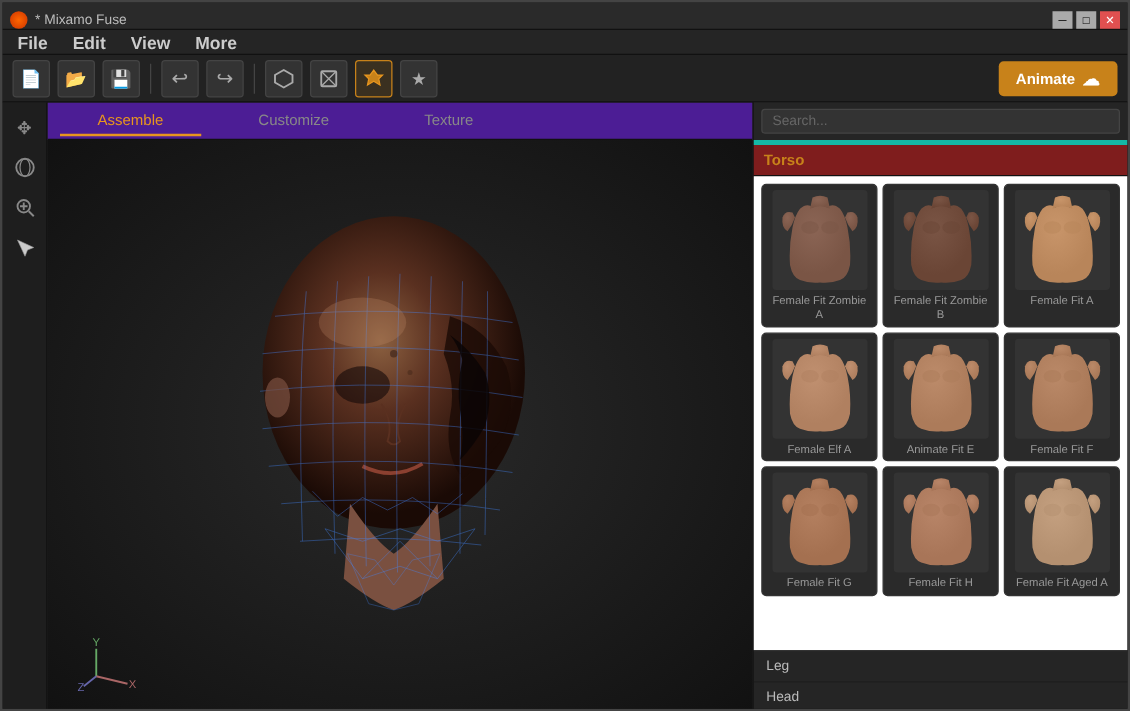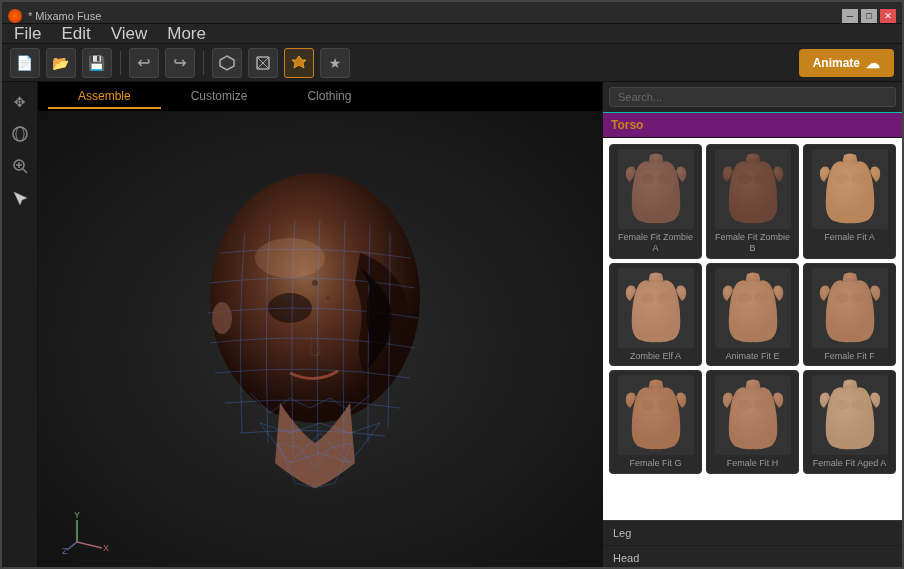--- a/index.html
+++ b/index.html
@@ -63,23 +63,24 @@
       height: 20px;
       background: #252525;
       display: flex;
       align-items: center;
       padding: 0 8px;
       gap: 12px;
       border-bottom: 1px solid #111;
     }
     .menu-item {
       color: #ccc;
-      font-size: 17px;
+      font-size: 14px;
       cursor: pointer;
       padding: 2px 4px;
+      font-weight: bold;
     }
 
     
     #toolbar {
       height: 38px;
       background: #222;
       display: flex;
       align-items: center;
       padding: 0 8px;
       gap: 6px;
@@ -163,25 +164,25 @@
       overflow: hidden;
     }
 
     
     #tabs {
       position: absolute;
       top: 0;
       left: 0;
       right: 0;
       height: 30px;
-      background: #000000;
+      background: #4c1d95;
       display: flex;
       align-items: center;
       padding: 0 10px;
-      gap: 0;
+      gap: 16px;
       border-bottom: 1px solid #111;
       z-index: 10;
     }
     .tab {
       padding: 4px 30px;
       cursor: pointer;
       font-size: 12px;
       color: #888;
       border-bottom: 2px solid transparent;
     }
@@ -225,37 +226,37 @@
       width: 300px;
       background: #1e1e1e;
       border-left: 1px solid #111;
       display: flex;
       flex-direction: column;
     }
 
     #search-bar {
       padding: 5px 6px;
       background: #252525;
-      border-bottom: 1px solid #14b8a6;
+      border-bottom: 4px solid #14b8a6;
     }
     #search-input {
       width: 100%;
       background: #333;
       border: 1px solid #444;
       border-radius: 3px;
       padding: 3px 8px;
       color: #ccc;
       font-size: 11px;
       outline: none;
     }
     #search-input::placeholder { color: #666; }
 
     #category-label {
       padding: 5px 8px;
-      background: #701a75;
+      background: #7f1d1d;
       color: #c8821a;
       font-size: 12px;
       font-weight: bold;
       border-bottom: 1px solid #111;
     }
 
     #grid-scroll {
       flex: 1;
       overflow-y: auto;
       background: #ffffff;
@@ -390,21 +391,21 @@
           <path d="M2 2l6 13 2-5 5-2z" fill="#ccc" stroke="#999" stroke-width="0.5"></path>
         </svg>
     </button>
   </div>
 
   <div id="viewport">
 
     <div id="tabs">
       <div class="tab active">Assemble</div>
       <div class="tab">Customize</div>
-      <div class="tab">Clothing</div>
+      <div class="tab">Texture</div>
     </div>
 
     <div id="render-area">
 
       <div id="head-container">
         <svg width="320" height="420" viewBox="0 0 320 420" xmlns="http://www.w3.org/2000/svg">
 
           <defs>
             <radialGradient id="headGrad" cx="45%" cy="40%" r="55%">
               <stop offset="0%" stop-color="#8B6040"></stop>
@@ -574,21 +575,21 @@
 
     <path d="M16 18 Q10 16 8 22 Q7 30 12 33 Q16 28 18 22Z" fill="url(#tg3)"></path>
     <path d="M60 18 Q66 16 68 22 Q69 30 64 33 Q60 28 58 22Z" fill="url(#tg3)"></path>
 
     <ellipse cx="30" cy="30" rx="7" ry="5" fill="#B08060" opacity="0.5"></ellipse>
     <ellipse cx="46" cy="30" rx="7" ry="5" fill="#B08060" opacity="0.5"></ellipse>
 
     <path d="M30 15 Q38 11 46 15 L44 6 Q38 3 32 6Z" fill="url(#tg3)"></path>
   </svg>
             </div>
-            <div class="part-label">Zombie Elf A</div>
+            <div class="part-label">Female Elf A</div>
           </div>
           <div class="part-item">
             <div class="part-thumb">
               <svg width="76" height="80" viewBox="0 0 76 80" xmlns="http://www.w3.org/2000/svg">
     <defs>
       <radialGradient id="tg4" cx="40%" cy="30%" r="60%">
         <stop offset="0%" stop-color="#BC8B6A"></stop>
         <stop offset="100%" stop-color="#AC7B5A"></stop>
       </radialGradient>
     </defs>

